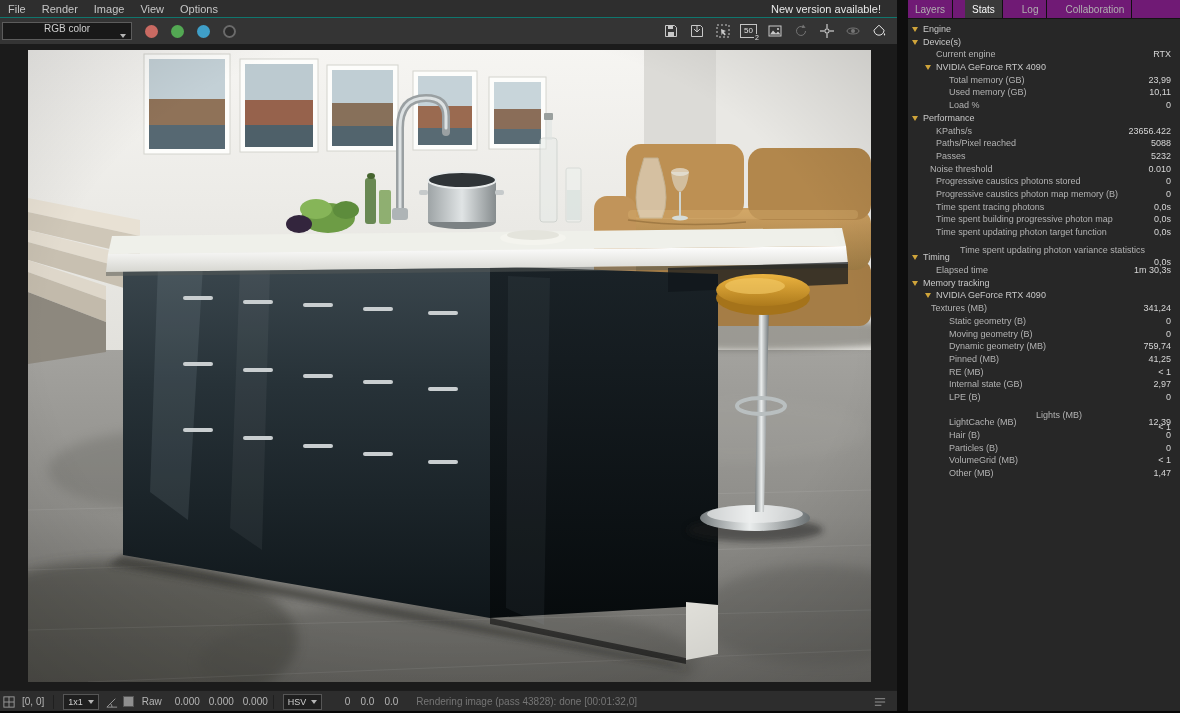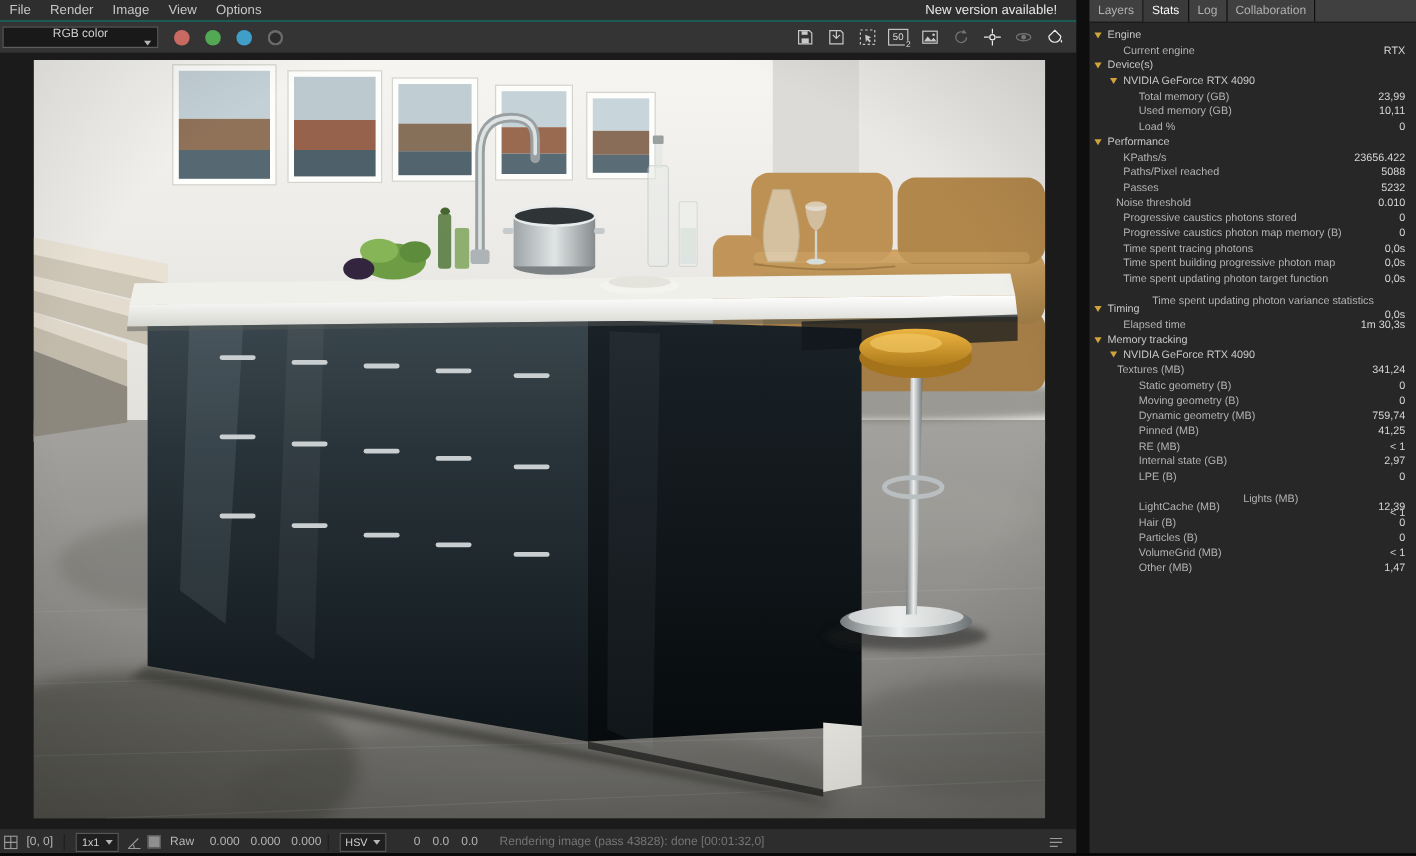--- a/index.html
+++ b/index.html
@@ -1,21 +1,21 @@
 <!DOCTYPE html>
 <html><head>
 <meta charset="utf-8">
 <style>
   html,body{margin:0;padding:0;background:#000;}
   .app{position:relative;width:1180px;height:713px;background:#232323;overflow:hidden;
        font-family:"Liberation Sans",sans-serif;color:#c8c8c8;-webkit-font-smoothing:antialiased;}
 
   
   .menubar{position:absolute;left:0;top:0;width:897px;height:17px;background:#2e2e2e;
-           display:flex;align-items:center;font-size:11px;color:#c6c6c6;border-bottom:5px solid #0f766e;}
+           display:flex;align-items:center;font-size:11px;color:#c6c6c6;border-bottom:1px solid #0f766e;}
   .menu-item{padding:0 8px;cursor:default;}
   .menu-notice{margin-left:auto;padding-right:16px;color:#e8e8e8;}
 
   
   .toolbar{position:absolute;left:0;top:18px;width:897px;height:26px;background:#343434;
            display:flex;align-items:center;border-bottom:1px solid #181818;}
   .mode-select{margin-left:2px;width:118px;height:16px;background:#191919;border:1px solid #5c5c5c;
                color:#cfcfcf;font-size:10px;display:flex;align-items:center;padding:0 5px;flex-direction:column;}
   .caret{width:0;height:0;border-left:3px solid transparent;border-right:3px solid transparent;
          border-top:4px solid #b5b5b5;margin-left:auto;}
@@ -46,21 +46,21 @@
   .num-s{width:24px;text-align:right;white-space:nowrap;}
   .sb-msg{color:#757575;padding-left:18px;white-space:nowrap;overflow:hidden;flex:1;}
   .sb-right{margin-left:auto;padding-right:8px;}
 
   
   .splitter{position:absolute;left:897px;top:0;width:11px;height:713px;background:#0e0e0e;}
   .bottomstrip{position:absolute;left:0;top:711px;width:1180px;height:2px;background:#060606;}
 
   
   .rightpanel{position:absolute;left:908px;top:0;width:272px;height:713px;background:#272727;}
-  .tabbar{height:18px;background:#404040;display:flex;font-size:10px;align-items:stretch;border-bottom:1px solid #141414;}
+  .tabbar{height:18px;background:#701a75;display:flex;font-size:10px;align-items:stretch;border-bottom:1px solid #141414;gap:12px;}
   .tab{padding:0 7px;display:flex;align-items:center;color:#b0b0b0;border-right:1px solid #101010;cursor:default;}
   .tab.active{background:#3a3a3a;color:#fafafa;}
   .stats{padding-top:4px;font-size:9px;}
   .srow{display:flex;align-items:center;height:12.7px;line-height:12.7px;}
   .arrow{width:11px;flex:none;display:flex;align-items:center;justify-content:flex-start;visibility:hidden;}
   .arrow::before{content:"";width:0;height:0;border-left:3.5px solid transparent;border-right:3.5px solid transparent;
                  border-top:5px solid #cfa43a;}
   .srow.group .arrow{visibility:visible;}
   .slabel{color:#b3b3b3;white-space:nowrap;}
   .srow.group .slabel{color:#c8c8c8;}
@@ -417,32 +417,32 @@
       <span class="tab">Log</span>
       <span class="tab">Collaboration</span>
     </div>
     <div class="stats">
   <div class="srow group" style="padding-left: 4px;">
     <span class="arrow"></span>
     <span class="slabel">Engine</span>
     <span class="svalue"></span>
   </div>
 
+  <div class="srow group" style="padding-left: 4px;">
+    <span class="arrow"></span>
+    <span class="slabel">Device(s)</span>
+    <span class="svalue"></span>
+  </div>
+
   <div class="srow" style="padding-left: 17px;">
     <span class="arrow"></span>
     <span class="slabel">Current engine</span>
     <span class="svalue">RTX</span>
   </div>
 
-  <div class="srow group" style="padding-left: 4px;">
-    <span class="arrow"></span>
-    <span class="slabel">Device(s)</span>
-    <span class="svalue"></span>
-  </div>
-
   <div class="srow group" style="padding-left: 17px;">
     <span class="arrow"></span>
     <span class="slabel">NVIDIA GeForce RTX 4090</span>
     <span class="svalue"></span>
   </div>
 
   <div class="srow" style="padding-left: 30px;">
     <span class="arrow"></span>
     <span class="slabel">Total memory (GB)</span>
     <span class="svalue">23,99</span>

